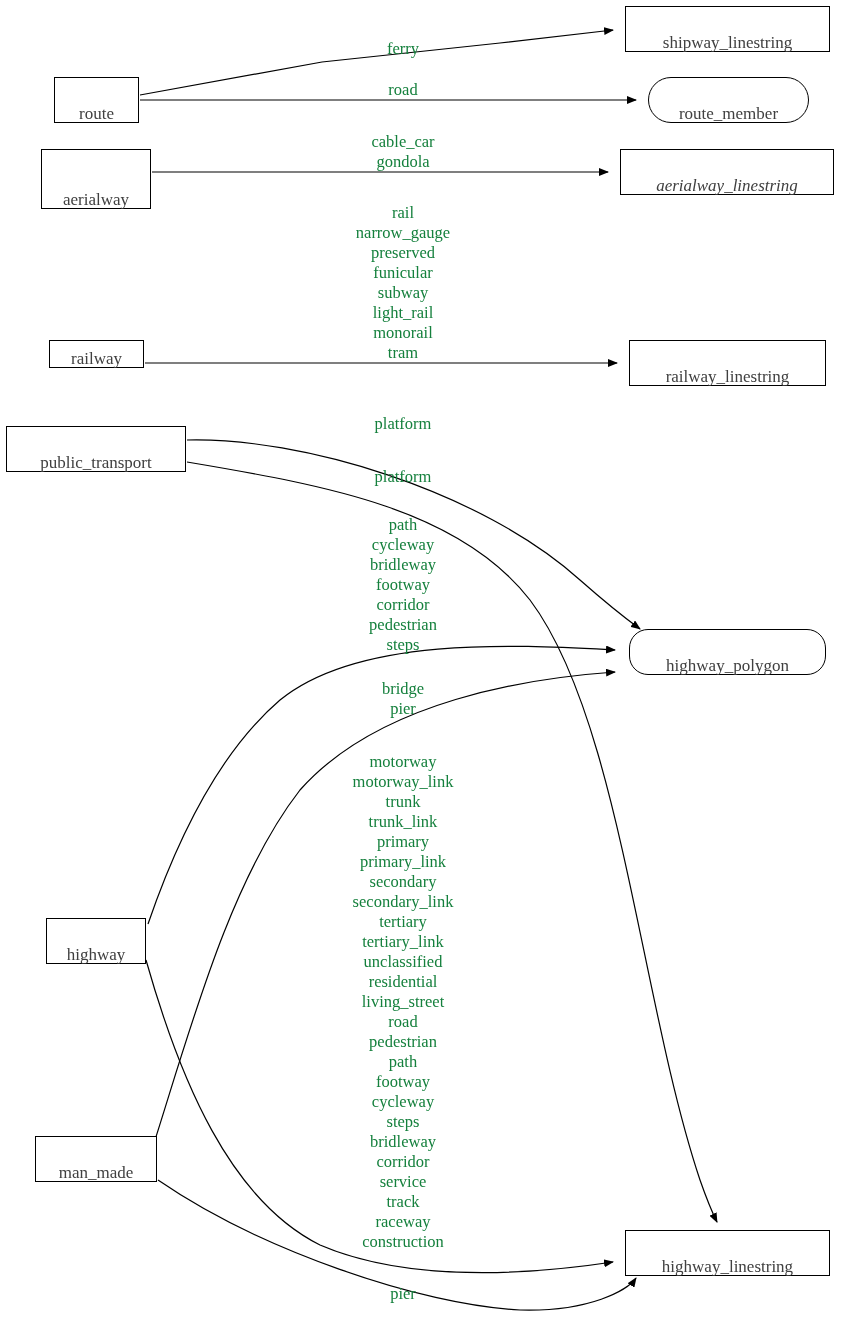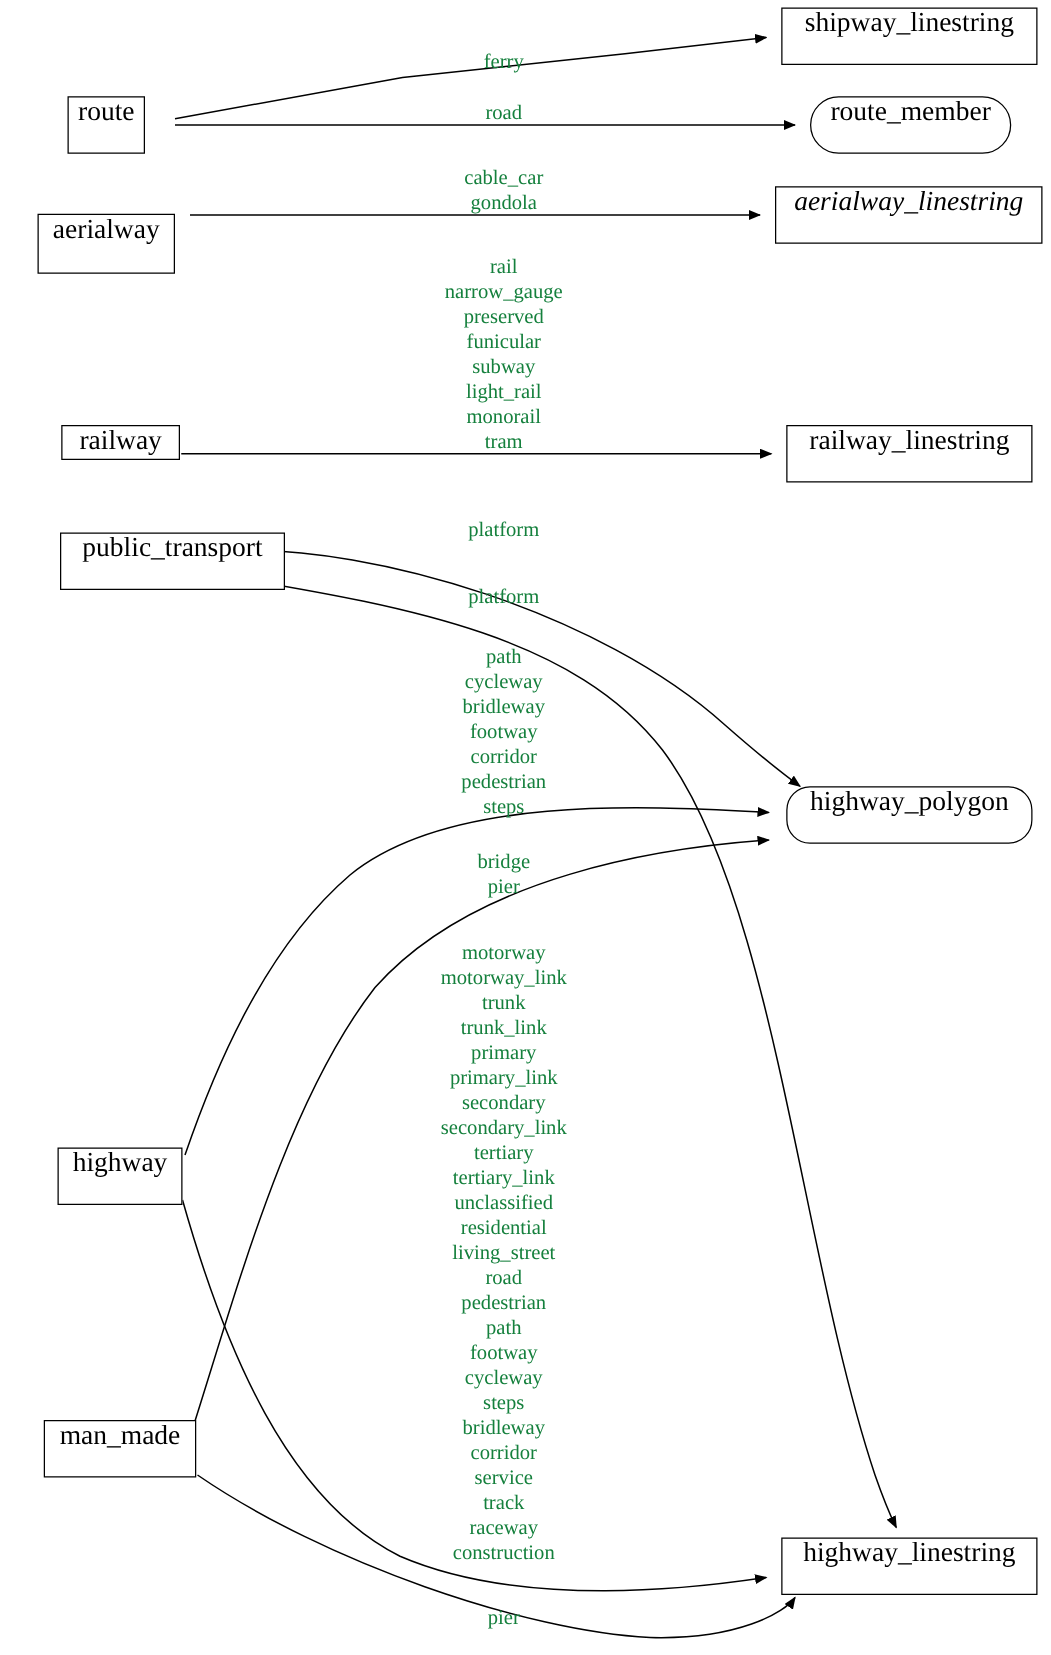--- a/index.html
+++ b/index.html
@@ -21,24 +21,24 @@
     top: 0;
     width: 841px;
     height: 1324px;
     pointer-events: none;
   }
   .node {
     position: absolute;
     box-sizing: border-box;
     border: 1px solid #000000;
     background: #ffffff;
-    color: #000000;
-    font-size: 22px;
+    color: #404040;
+    font-size: 17px;
     display: flex;
-    align-items: flex-start;
+    align-items: flex-end;
     justify-content: center;
     white-space: nowrap;
     line-height: 1;
   }
   .edge-label {
     position: absolute;
     color: #15803d;
     font-size: 16.5px;
     white-space: nowrap;
     text-align: center;
@@ -63,42 +63,42 @@
         <path d="M145,363 L617,363" fill="none" stroke="#000000" stroke-width="1.2" marker-end="url(#arrow)"></path>
         <path d="M187,440 C300,437 480,490 580,580 C605,602 625,618 640,629" fill="none" stroke="#000000" stroke-width="1.2" marker-end="url(#arrow)"></path>
         <path d="M187,462 C330,486 460,510 530,600 C620,720 640,1000 700,1180 C707,1200 712,1212 717,1222" fill="none" stroke="#000000" stroke-width="1.2" marker-end="url(#arrow)"></path>
         <path d="M148,924 C170,860 210,760 280,700 C360,635 520,645 615,650" fill="none" stroke="#000000" stroke-width="1.2" marker-end="url(#arrow)"></path>
         <path d="M155,1140 C190,1030 230,880 300,790 C380,700 530,678 615,672" fill="none" stroke="#000000" stroke-width="1.2" marker-end="url(#arrow)"></path>
         <path d="M146,960 C180,1080 230,1200 320,1245 C420,1288 560,1270 613,1262" fill="none" stroke="#000000" stroke-width="1.2" marker-end="url(#arrow)"></path>
         <path d="M158,1180 C260,1250 420,1305 520,1310 C590,1312 628,1290 636,1278" fill="none" stroke="#000000" stroke-width="1.2" marker-end="url(#arrow)"></path>
       </g>
   </svg>
   <div id="nodes">
-      <div class="node" style="left: 54px; top: 77px; width: 62px; height: 46px;">
+      <div class="node" style="left: 54px; top: 77px; width: 85px; height: 46px;">
         <span>route</span>
       </div>
       <div class="node" style="left: 625px; top: 6px; width: 205px; height: 46px;">
         <span>shipway_linestring</span>
       </div>
       <div class="node" style="left: 648px; top: 77px; width: 161px; height: 46px; border-radius: 23px;">
         <span>route_member</span>
       </div>
-      <div class="node" style="left: 30px; top: 149px; width: 110px; height: 48px; margin-top: 22px;">
+      <div class="node" style="left: 41px; top: 149px; width: 110px; height: 60px;">
         <span>aerialway</span>
       </div>
       <div class="node" style="left: 620px; top: 149px; width: 214px; height: 46px; font-style: italic;">
         <span>aerialway_linestring</span>
       </div>
       <div class="node" style="left: 49px; top: 340px; width: 95px; height: 28px;">
         <span>railway</span>
       </div>
       <div class="node" style="left: 629px; top: 340px; width: 197px; height: 46px;">
         <span>railway_linestring</span>
       </div>
-      <div class="node" style="left: 6px; top: 426px; width: 180px; height: 46px; margin-left: 42px;">
+      <div class="node" style="left: 6px; top: 426px; width: 180px; height: 46px;">
         <span>public_transport</span>
       </div>
       <div class="node" style="left: 629px; top: 629px; width: 197px; height: 46px; border-radius: 19px;">
         <span>highway_polygon</span>
       </div>
       <div class="node" style="left: 46px; top: 918px; width: 100px; height: 46px;">
         <span>highway</span>
       </div>
       <div class="node" style="left: 35px; top: 1136px; width: 122px; height: 46px;">
         <span>man_made</span>

